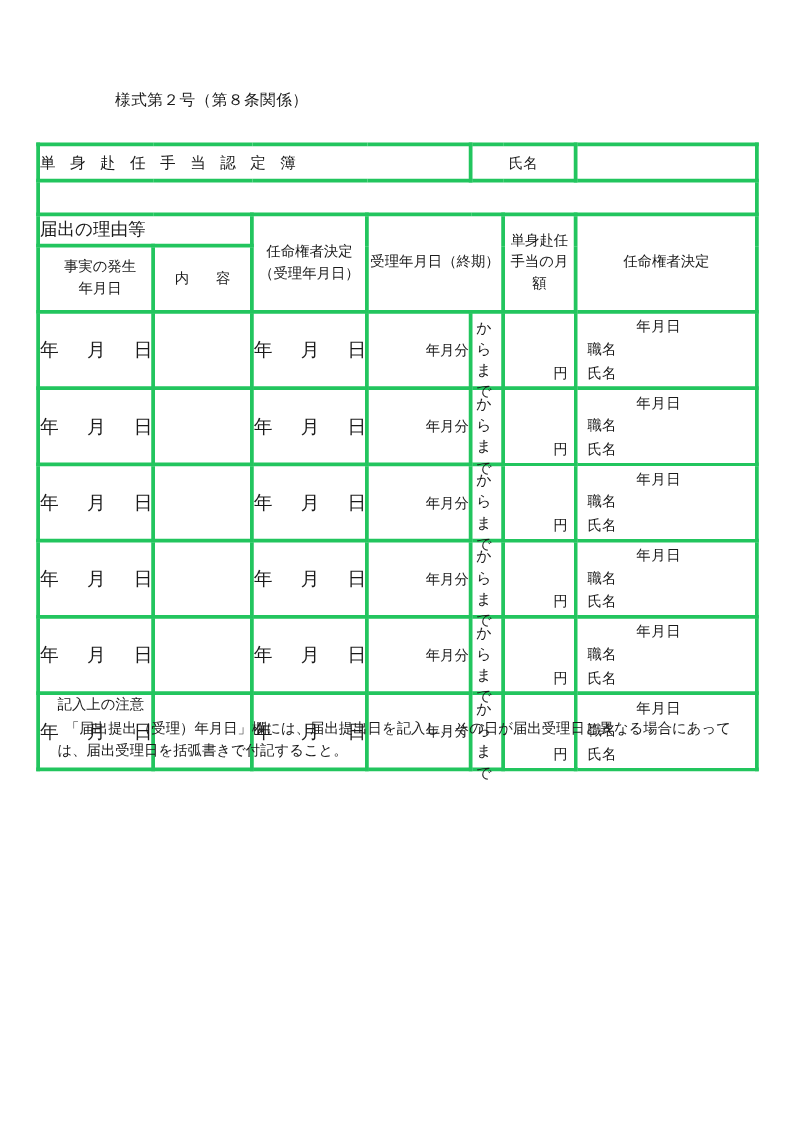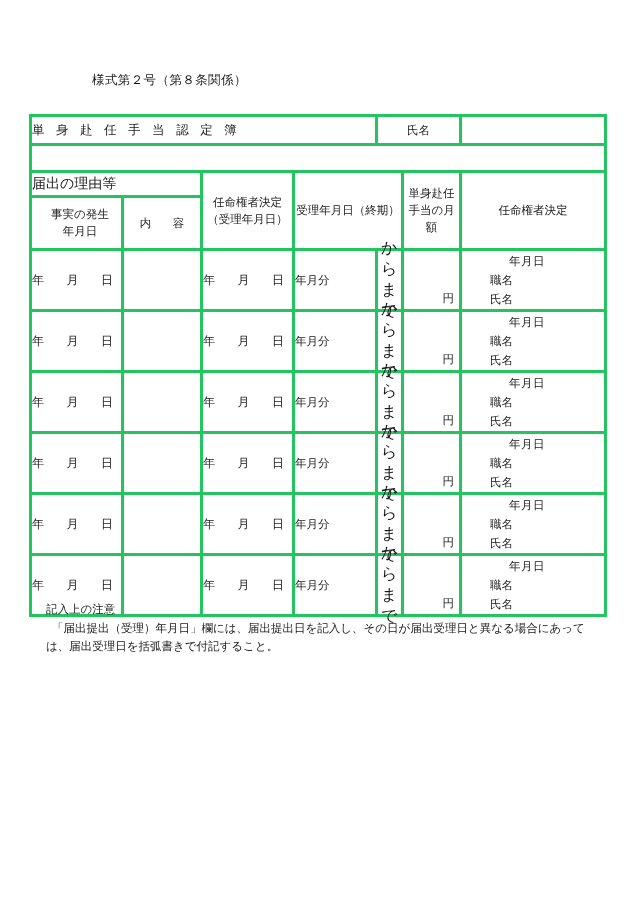--- a/index.html
+++ b/index.html
@@ -86,41 +86,41 @@
   }
   .cell-content-h {
     text-align: center;
     letter-spacing: 5px;
     text-indent: 5px;
   }
 
   
   .r-data td { height: 58px; }
   .date-ph {
-    text-align: left;
+    text-align: center;
     letter-spacing: 0.5px;
-    font-size: 12px;
+    font-size: 15px;
     white-space: nowrap;
   }
   .date-ph span { display: inline-block; }
   .gap-md { width: 22px; }
   .gap-sm { width: 16px; }
 
-  .cell-month { text-align: left; font-size: 11.5px; white-space: nowrap; }
+  .cell-month { text-align: right; font-size: 11.5px; white-space: nowrap; }
 
   
   .cell-range { padding: 0; }
   .range-stack {
     height: 58px;
     display: flex;
     flex-direction: column;
-    justify-content: center;
+    justify-content: flex-start;
     padding: 3px 0 3px 3px;
     box-sizing: border-box;
-    font-size: 16px;
+    font-size: 12px;
   }
 
   
   .cell-amount { padding: 0; position: relative; }
   .yen {
     position: absolute;
     right: 5px;
     bottom: 3px;
     font-size: 11.5px;
   }
@@ -134,27 +134,27 @@
     display: flex;
     flex-direction: column;
     justify-content: space-between;
     font-size: 11.5px;
   }
   .decision-date {
     text-align: center;
     letter-spacing: 0.5px;
     padding-right: 14px;
   }
-  .decision-line { line-height: 1.15; margin-left: 20px; }
+  .decision-line { line-height: 1.15; }
 
   
   .notes {
     position: absolute;
     left: 40px;
-    top: 600px;
+    top: 555px;
     width: 560px;
     font-size: 11.5px;
     line-height: 1.62;
   }
   .notes-title { margin: 0 0 0 6px; }
   .notes-body {
     margin: 0;
     padding-left: 6px;
     text-indent: 6px;
   }

